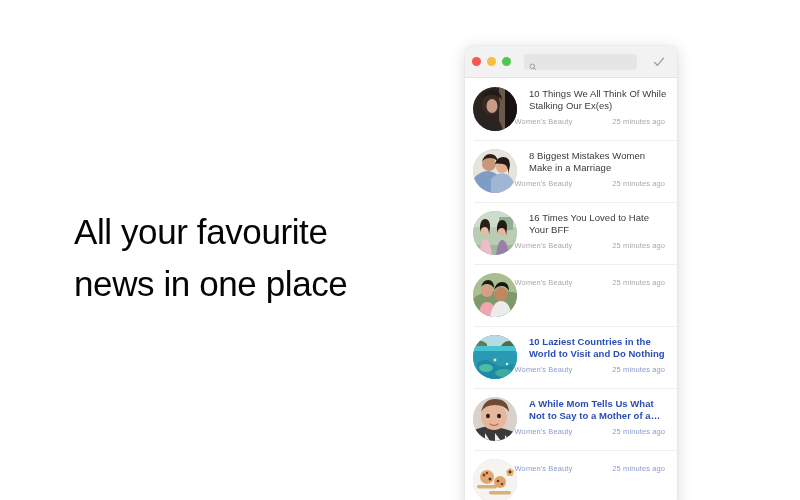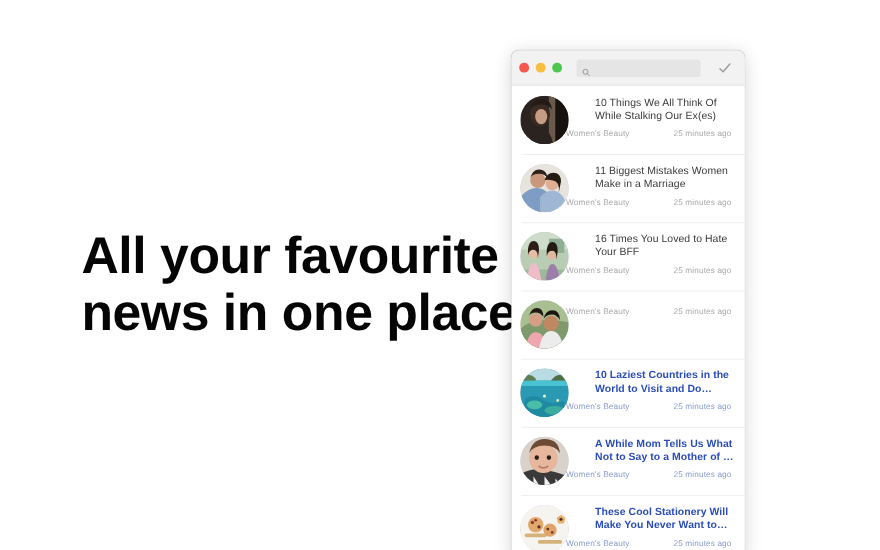--- a/index.html
+++ b/index.html
@@ -11,24 +11,24 @@
     position:relative;
   }
 
   
   .hero{
     position:absolute;
     left:74px; top:206px;
     width:360px;
   }
   .hero-line{
-    font-size:47px;
+    font-size:35px;
     line-height:52px;
     color:#050505;
-    font-weight:700;
+    font-weight:400;
     letter-spacing:-0.4px;
     white-space:nowrap;
   }
 
   
   .window{
     position:absolute;
     left:465px; top:46px;
     width:212px; height:462px;
     background:#ffffff;
@@ -80,21 +80,21 @@
   
   .list{
     height:430px;
     overflow:hidden;
     background:#fff;
   }
   .row{
     display:flex;
     align-items:flex-start;
     padding:9px 8px 9px 8px;
-    gap:24px;
+    gap:12px;
     position:relative;
     height:62px;
   }
   .row + .row::before{
     content:"";
     position:absolute;
     left:9px; right:0; top:0;
     height:1px;
     background:#efefef;
   }
@@ -199,21 +199,21 @@
           <rect width="44" height="44" fill="#e7e4de"></rect>
           <path d="M0 30 q8-9 16-8 q10 1 12 12 l0 10 -28 0 z" fill="#7e9cc4"></path>
           <path d="M18 30 q8-8 15-5 q8 3 11 19 l-26 0 z" fill="#9fb6d4"></path>
           <circle cx="16" cy="15" r="7" fill="#c9977c"></circle>
           <circle cx="29" cy="18" r="6" fill="#dfae93"></circle>
           <path d="M9 13 q2-8 8-8 q7 0 8 8 q-3-4-8-4 q-6 0-8 4 z" fill="#2e211a"></path>
           <path d="M22 15 q2-7 8-7 q7 0 7 8 l-2 10 q1-10 -5-11 q-6-1 -8 0 z" fill="#241a14"></path>
         </svg>
       </div>
       <div class="rowtext">
-        <div class="title">11 Biggest Mistakes Women Make in a Marriage</div>
+        <div class="title">8 Biggest Mistakes Women Make in a Marriage</div>
         <div class="meta">
           <span class="src">Women's Beauty</span>
           <span class="time">25 minutes ago</span>
         </div>
       </div>
     </div>
 
     <div class="row">
       <div class="thumb">
         <svg viewBox="0 0 44 44" xmlns="http://www.w3.org/2000/svg">
@@ -317,21 +317,20 @@
           <circle cx="17" cy="20" r="1.5" fill="#5f2a22"></circle>
           <circle cx="14" cy="14" r="1.2" fill="#7e3228"></circle>
           <circle cx="27" cy="23" r="6" fill="#dfa469"></circle>
           <circle cx="25" cy="22" r="1.3" fill="#6d2f26"></circle>
           <circle cx="29" cy="25" r="1.3" fill="#8d3a2e"></circle>
           <path d="M33 12 l4-3 4 3 -1.5 5 -5 0 z" fill="#e7b06f"></path>
           <circle cx="37" cy="13" r="1.4" fill="#4d2d22"></circle>
         </svg>
       </div>
       <div class="rowtext">
-        <div class="title">These Cool Stationery Will Make You Never Want to Lea…</div>
         <div class="meta">
           <span class="src">Women's Beauty</span>
           <span class="time">25 minutes ago</span>
         </div>
       </div>
     </div>
 
   </div>
 </div>
 

